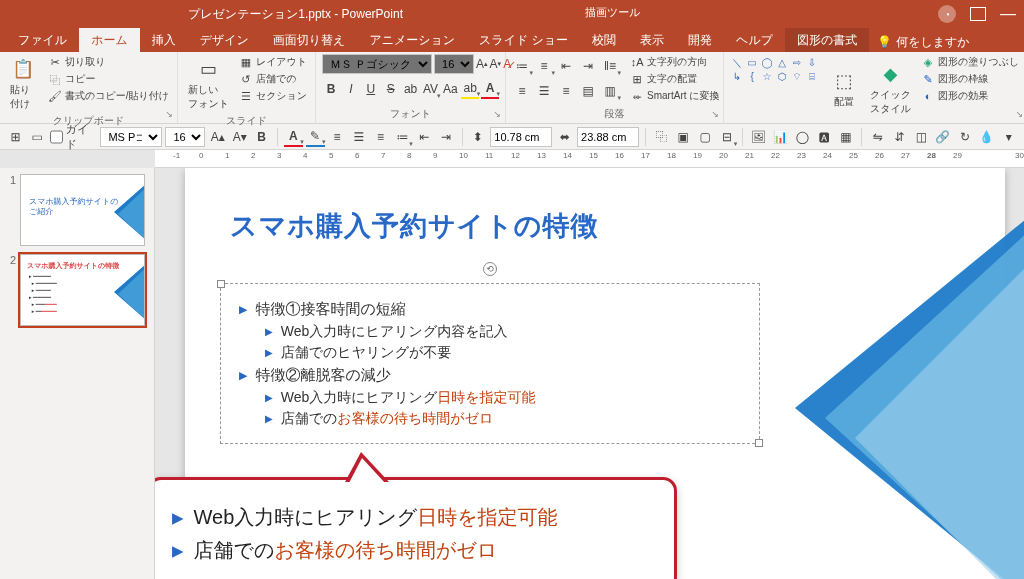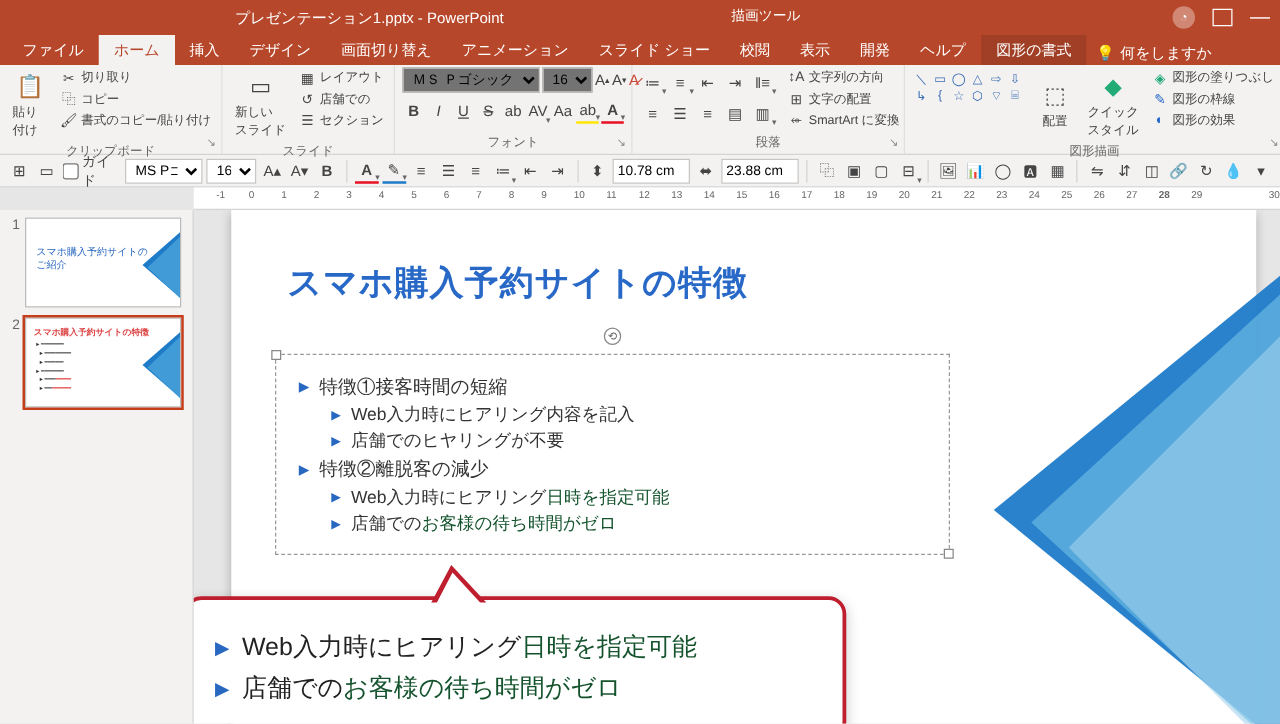--- a/index.html
+++ b/index.html
@@ -56,21 +56,21 @@
 .stitle{position:absolute;left:45px;top:40px;font-size:27px;color:#2868c7;font-weight:bold;letter-spacing:1px}
 .textbox{position:absolute;left:35px;top:115px;width:540px;padding:12px 18px;border:1px dashed #999}
 .textbox::before,.textbox::after{content:"";position:absolute;width:6px;height:6px;background:#fff;border:1px solid #888}
 .textbox::before{left:-4px;top:-4px}
 .textbox::after{right:-4px;bottom:-4px}
 .rothandle{position:absolute;left:50%;top:-22px;width:14px;height:14px;transform:translateX(-50%);border:1px solid #888;border-radius:50%;background:#fff;font-size:9px;text-align:center;line-height:12px;color:#666}
 .bl1{font-size:15px;color:#333;margin:4px 0;display:flex;align-items:flex-start;gap:8px}
 .bl1::before{content:"▶";color:#2968c0;font-size:11px;margin-top:3px}
 .bl2{font-size:14px;color:#333;margin:3px 0 3px 26px;display:flex;align-items:flex-start;gap:8px}
 .bl2::before{content:"▶";color:#2968c0;font-size:10px;margin-top:3px}
-.red{color:#14532d}
+.red{color:#c2410c}
 .callout{position:absolute;left:-8px;bottom:-12px;width:530px;background:#fff;border:3px solid #be1e2d;border-radius:14px;padding:18px 22px;box-shadow:0 3px 10px rgba(0,0,0,.2)}
 .callout::before{content:"";position:absolute;left:195px;top:-28px;width:0;height:0;border-left:16px solid transparent;border-right:28px solid transparent;border-bottom:30px solid #be1e2d}
 .callout::after{content:"";position:absolute;left:199px;top:-22px;width:0;height:0;border-left:13px solid transparent;border-right:23px solid transparent;border-bottom:25px solid #fff}
 .cl{font-size:20px;color:#222;margin:6px 0;display:flex;align-items:center;gap:10px}
 .cl::before{content:"▶";color:#2968c0;font-size:15px}
 .shapegal{display:flex;flex-wrap:wrap;width:92px;gap:1px;align-content:flex-start;padding-top:2px}
 .shapegal span{width:14px;height:13px;display:inline-flex;align-items:center;justify-content:center;font-size:10px;color:#3b6fb6;border:1px solid transparent;cursor:pointer}
 .launcher{position:absolute;right:2px;bottom:2px;width:12px;height:12px;font-size:9px;color:#888;cursor:pointer;text-align:center}
 </style>
 </head>
@@ -129,21 +129,21 @@
     </div>
     <div class="grp-label">クリップボード</div>
     <span class="launcher">↘</span>
   </div>
 
   <div class="grp">
     <div class="grp-body">
       <div class="vbtn">
           <span class="ic">▭</span>
           <span style="white-space:pre">新しい
-スライド</span>
+フォント</span>
         </div>
       <div class="stack">
         <div class="srow">
             <span class="sic">▦</span>
             <span>レイアウト</span>
           </div>
         <div class="srow">
             <span class="sic">↺</span>
             <span>店舗での</span>
           </div>
@@ -261,21 +261,20 @@
         <div class="srow">
             <span class="sic" style="color:#26c">✎</span>
             <span>図形の枠線</span>
           </div>
         <div class="srow">
             <span class="sic" style="color:#26c">◐</span>
             <span>図形の効果</span>
           </div>
       </div>
     </div>
-    <div class="grp-label">図形描画</div>
     <span class="launcher">↘</span>
   </div>
 
 </div>
 
 <div class="qat2">
   <span class="ibtn">⊞</span>
   <span class="ibtn">▭</span>
   <input type="checkbox" style="">
     <span>ガイド</span>

